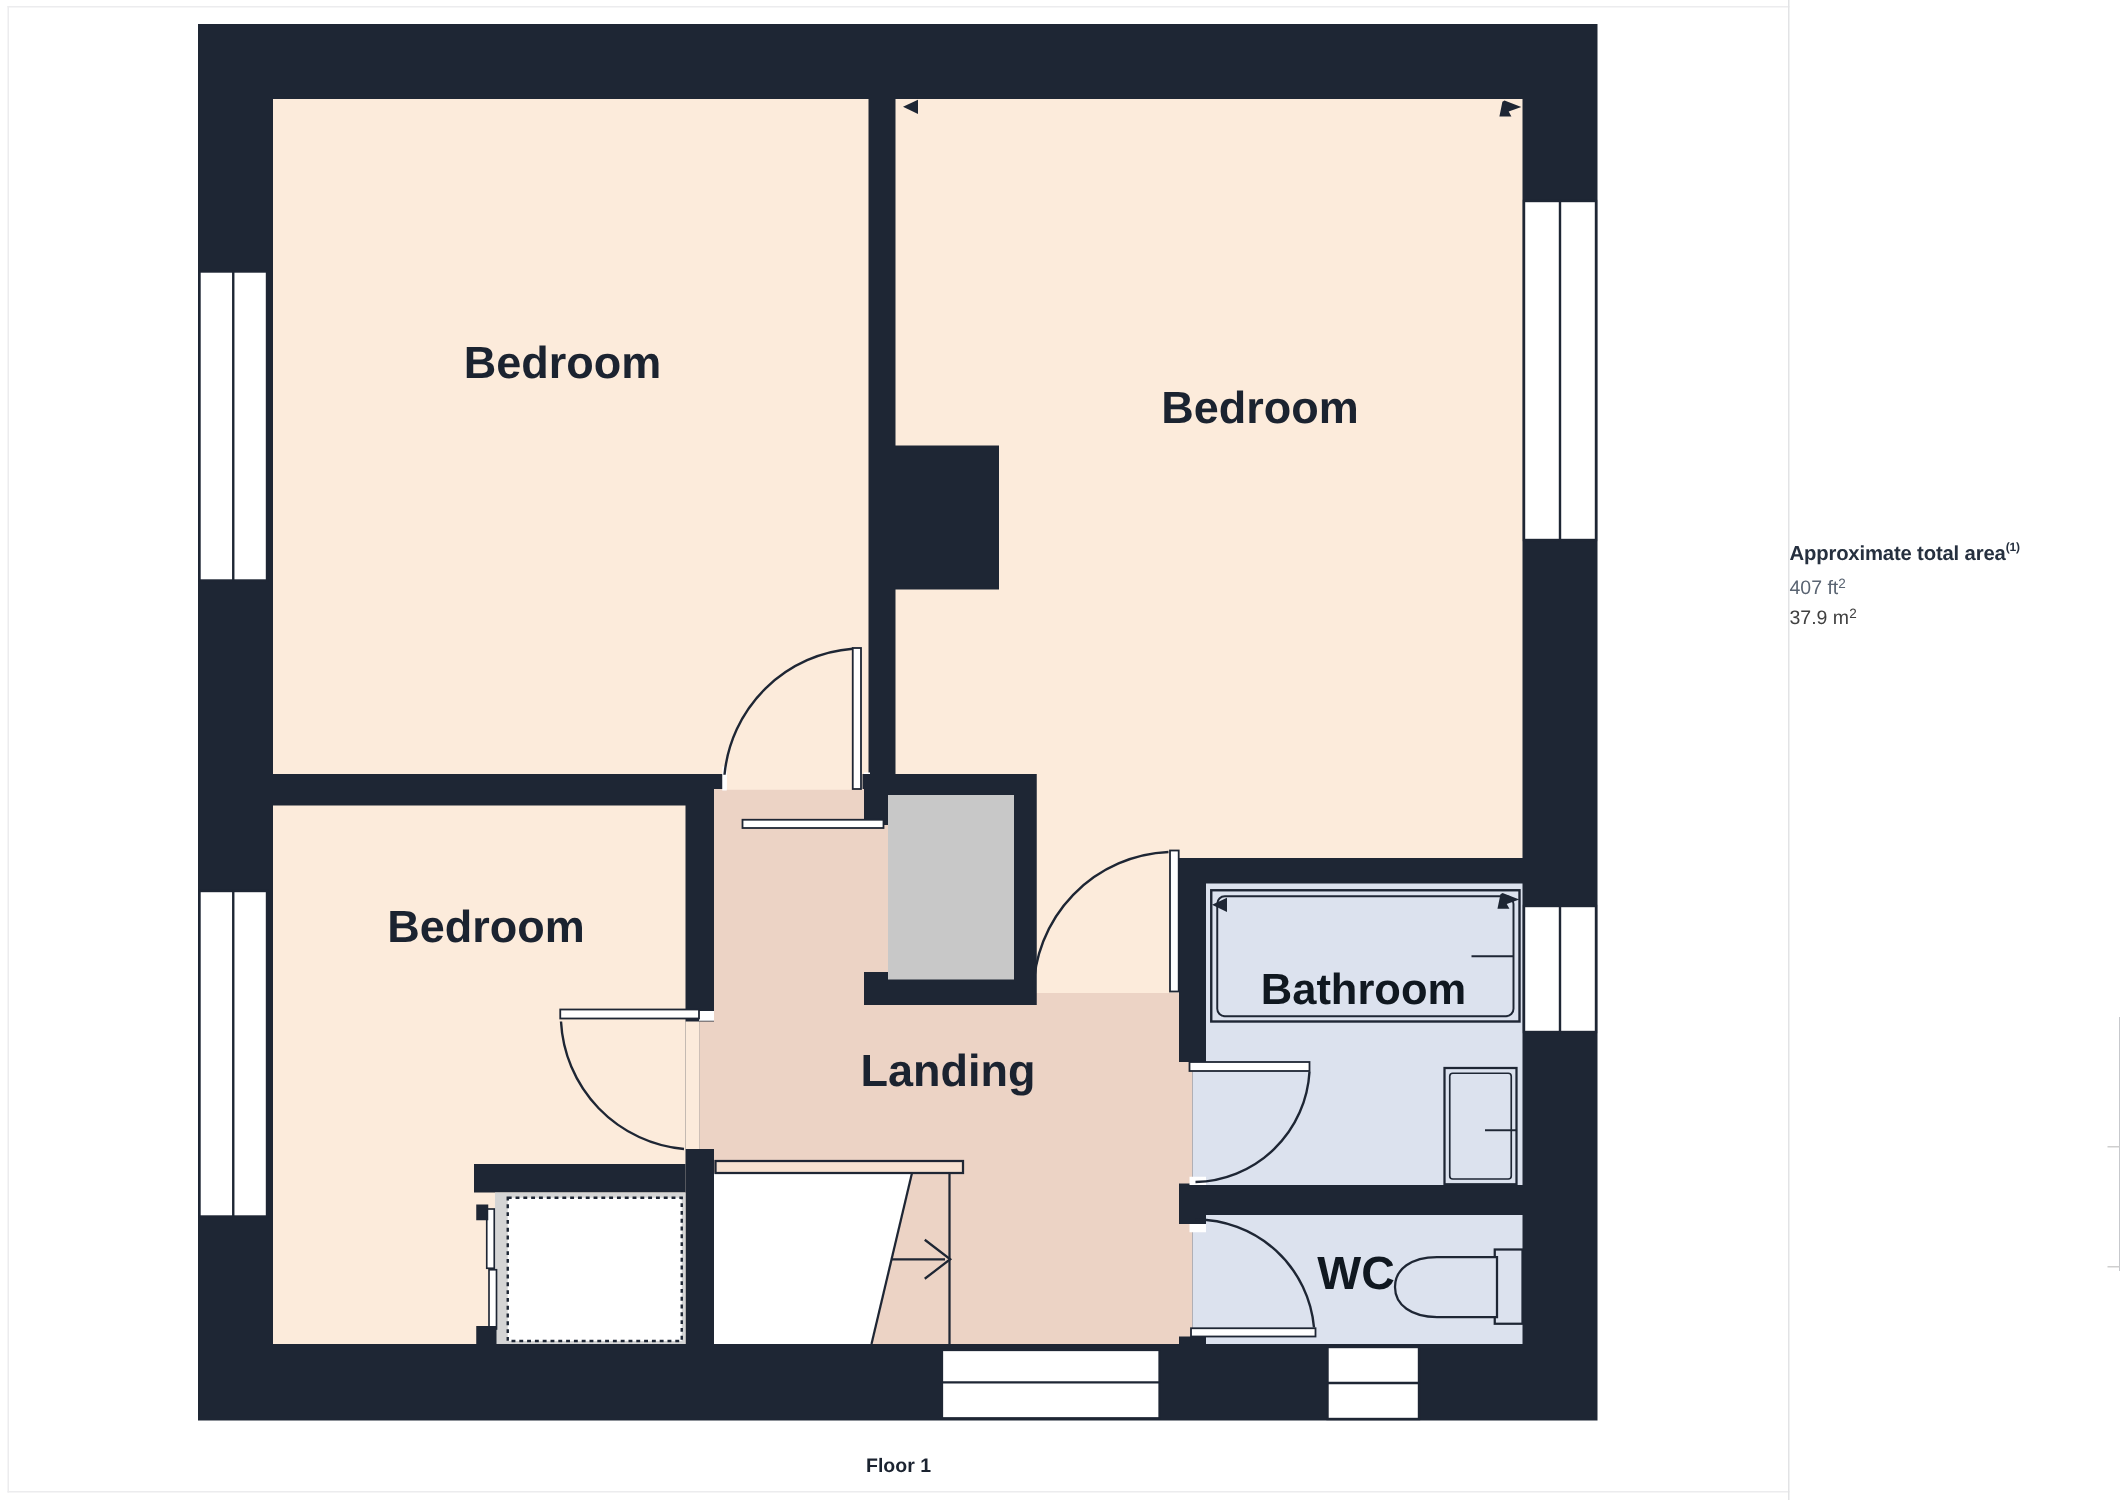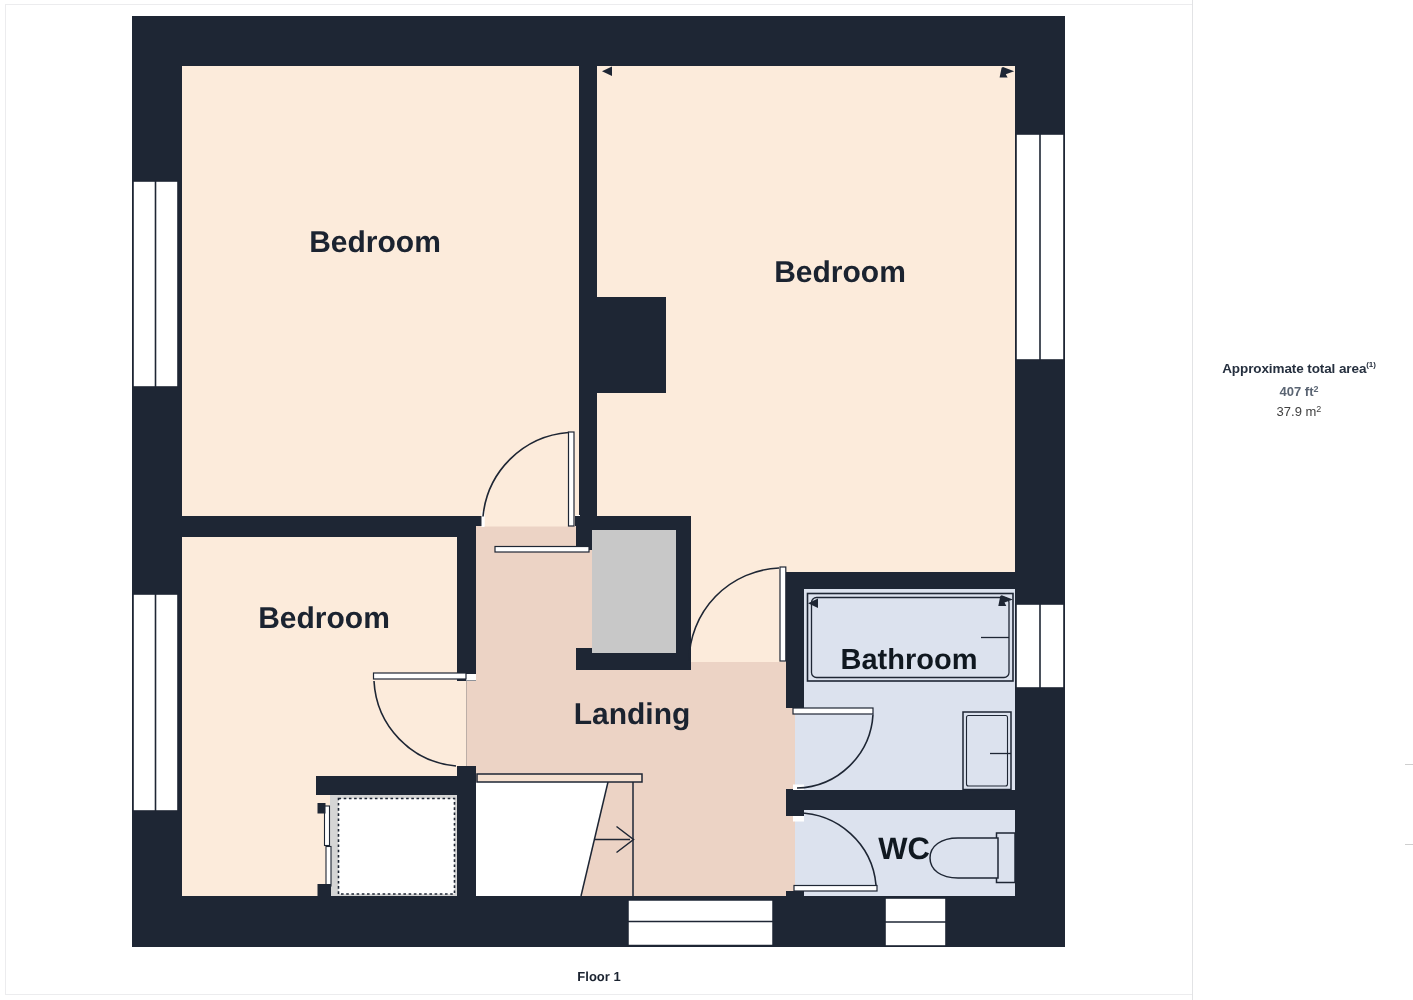--- a/index.html
+++ b/index.html
@@ -174,17 +174,17 @@
 
   <text x="632" y="724" font-size="30" font-weight="bold" fill="#1b2330" text-anchor="middle">Landing</text>
 
   <text x="909" y="669" font-size="29" font-weight="bold" fill="#101820" text-anchor="middle">Bathroom</text>
 
   <text x="904" y="859" font-size="31" font-weight="bold" fill="#101820" text-anchor="middle">WC</text>
 
   <text x="599" y="981" font-size="13" font-weight="bold" fill="#1b2330" text-anchor="middle">Floor 1</text>
 </svg>
 
-<div class="abs" style="left:1193px;top:360px;width:212px;text-align:center;">
+<div class="abs" style="left:1193px;top:360px;width:212px;">
   <div style="font-size:13.5px;font-weight:bold;color:#26303f;letter-spacing:-0.1px;">Approximate total area<span style="font-size:8px;vertical-align:6px;">(1)</span></div>
-  <div style="font-size:13px;color:#5a6472;margin-top:8px;font-weight:bold;">407 ft<span style="font-size:9px;vertical-align:4px;">2</span></div>
+  <div style="font-size:13px;color:#5a6472;margin-top:8px;">407 ft<span style="font-size:9px;vertical-align:4px;">2</span></div>
   <div style="font-size:13px;color:#404040;margin-top:5px;">37.9 m<span style="font-size:9px;vertical-align:4px;">2</span></div>
 </div>
 
 </body></html>

